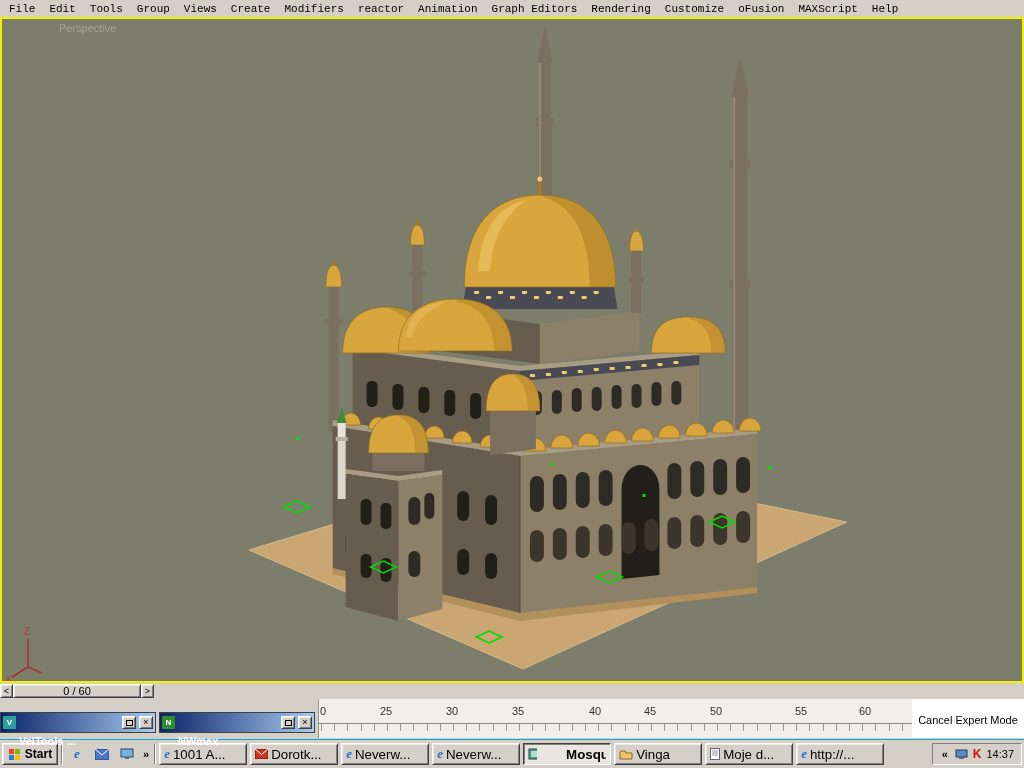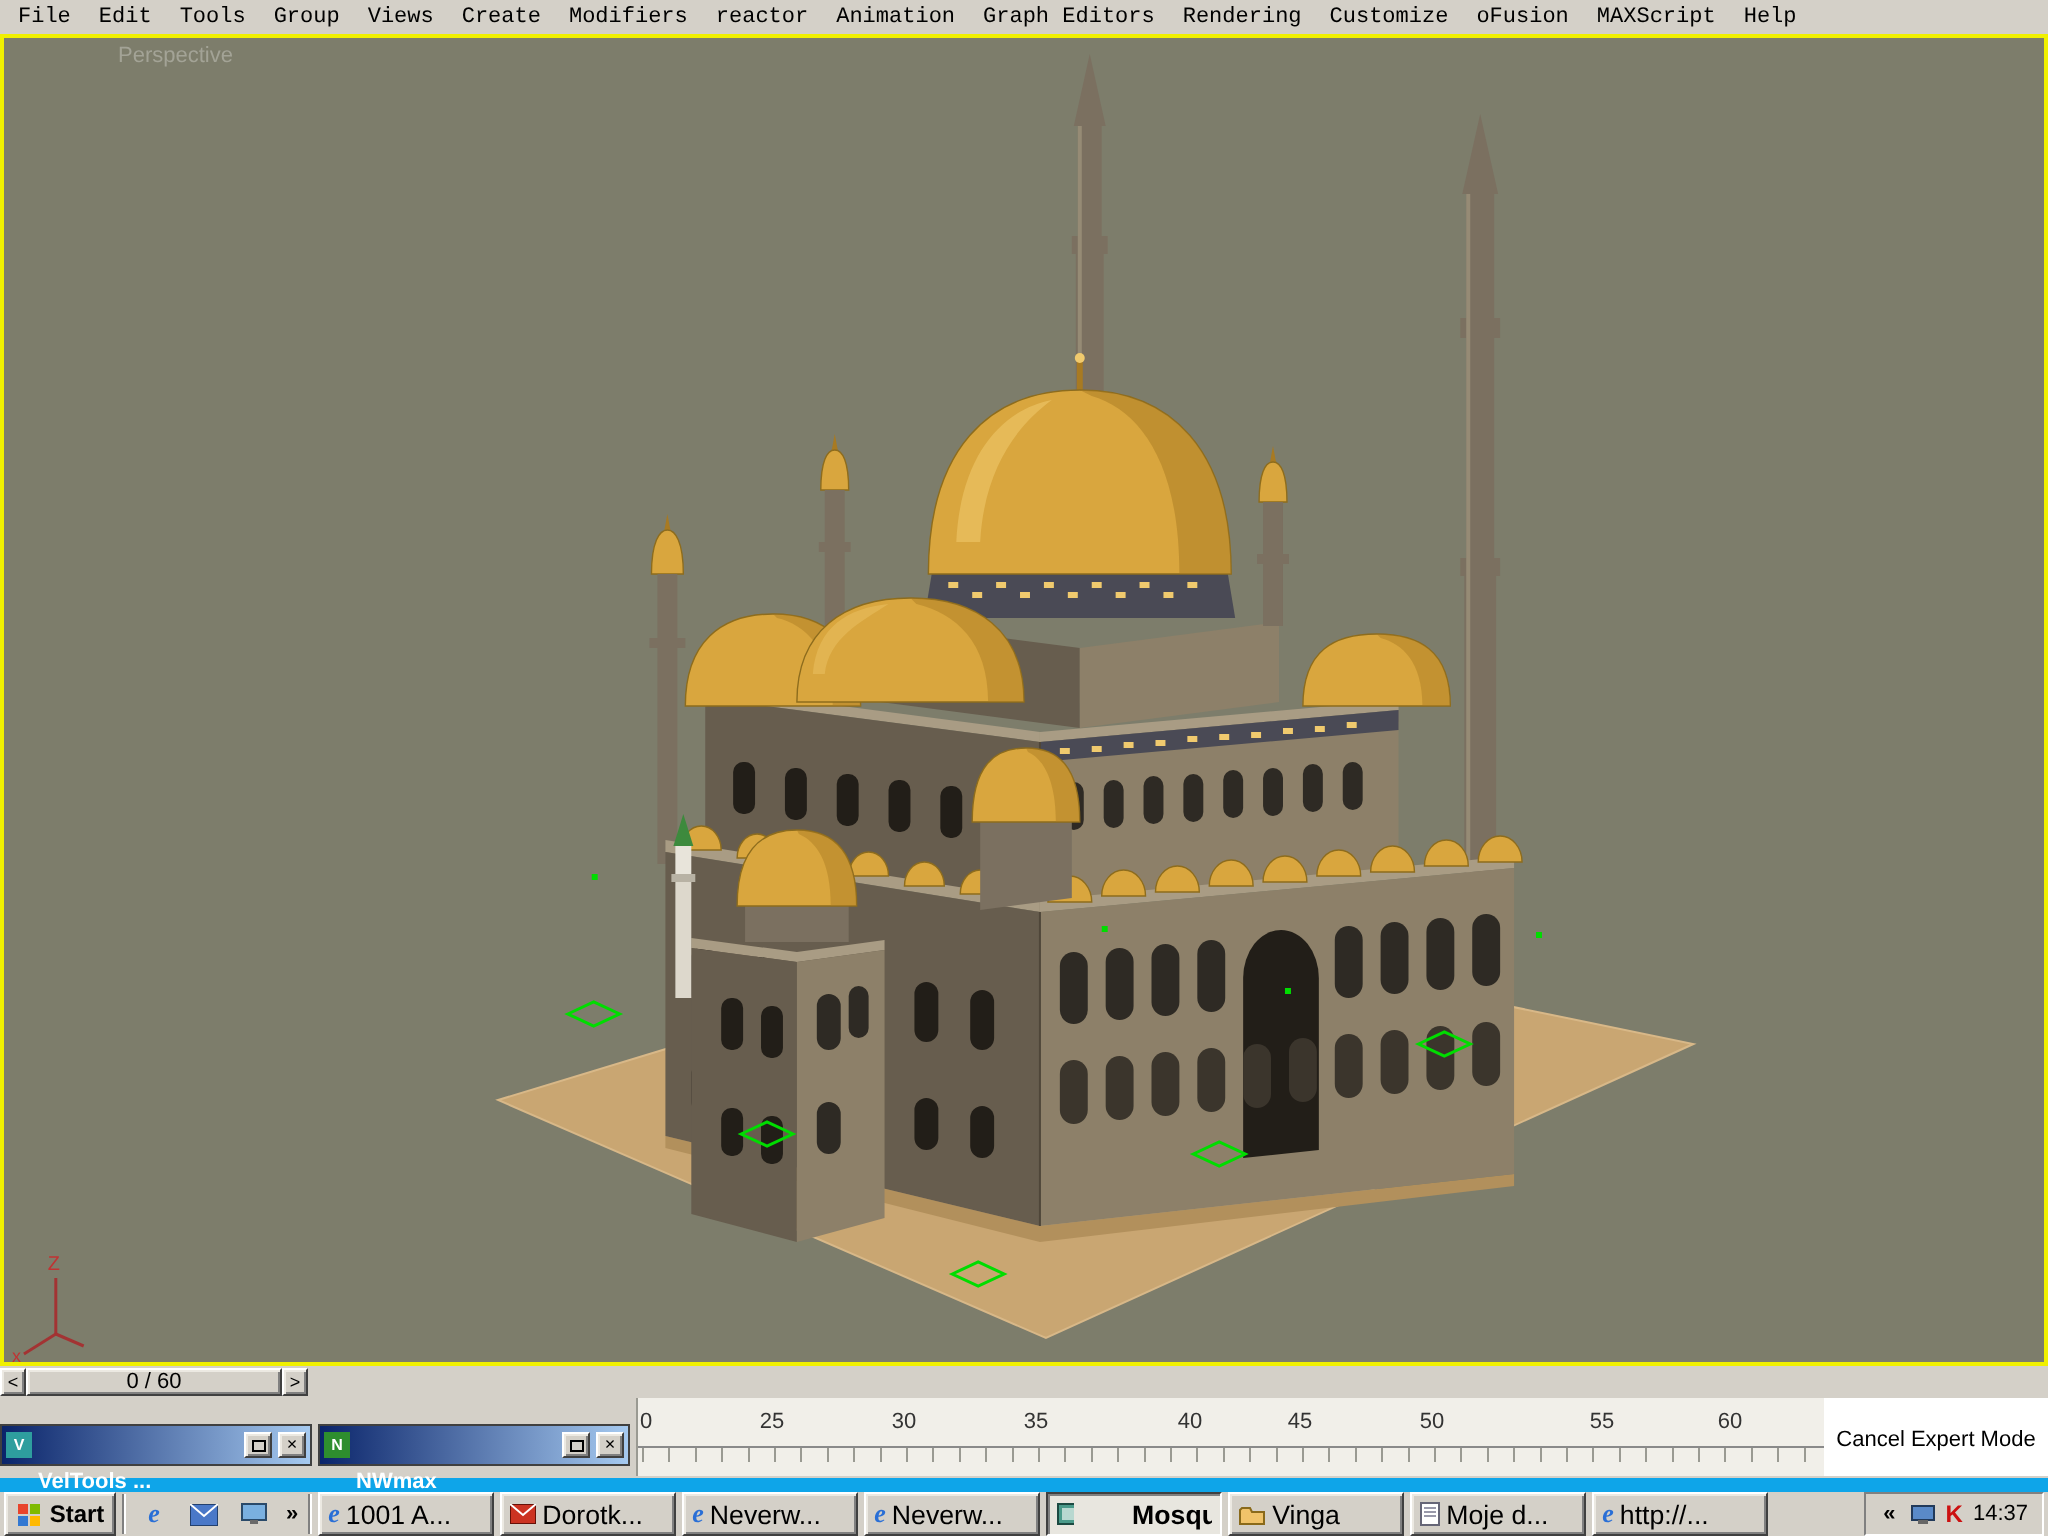--- a/index.html
+++ b/index.html
@@ -45,21 +45,21 @@
     background:linear-gradient(90deg,var(--titlebar-blue-1),var(--titlebar-blue-2));
     border:1px solid #404040; padding:0 2px; gap:3px; }
   .fwin-title { color:#fff; font-weight:bold; flex:1; white-space:nowrap; overflow:hidden;margin-top:37px; }
   .fwin-btn { width:14px; height:13px; display:flex; align-items:center; justify-content:center;
     font-size:9px; line-height:1; }
   .mini-box { width:7px; height:6px; border:1px solid #000; display:block; }
   .fwin-ico { width:13px; height:13px; display:flex; align-items:center; justify-content:center;
     color:#fff; font-size:8px; font-weight:bold; }
 
   
-  .taskbar { height:29px; background:var(--chrome); border-top:7px solid #0ea5e9;
+  .taskbar { height:29px; background:var(--chrome); border-top:1px solid #0ea5e9;
     display:flex; align-items:center; padding:0 2px; gap:3px; }
   .start-btn { width:56px; height:22px; display:flex; align-items:center; justify-content:center;
     gap:3px; font-weight:bold; font-size:12px; }
   .sep { width:2px; height:20px; border-left:1px solid #808080; border-right:1px solid #fff; }
   .ql-btn { width:22px; height:20px; display:flex; align-items:center; justify-content:center; background:var(--chrome); }
   .chev { font-weight:bold; padding:0 2px; }
   .task { width:88px; height:22px; display:flex; align-items:center; gap:3px; padding:0 4px; overflow:hidden; }
   .task .lbl { white-space:nowrap; overflow:hidden; text-overflow:clip; }
   .task.active { border-color:#404040 #ffffff #ffffff #404040; background:#e8e6df;
     box-shadow:inset 1px 1px 0 #808080; font-weight:bold;gap:29px; }

